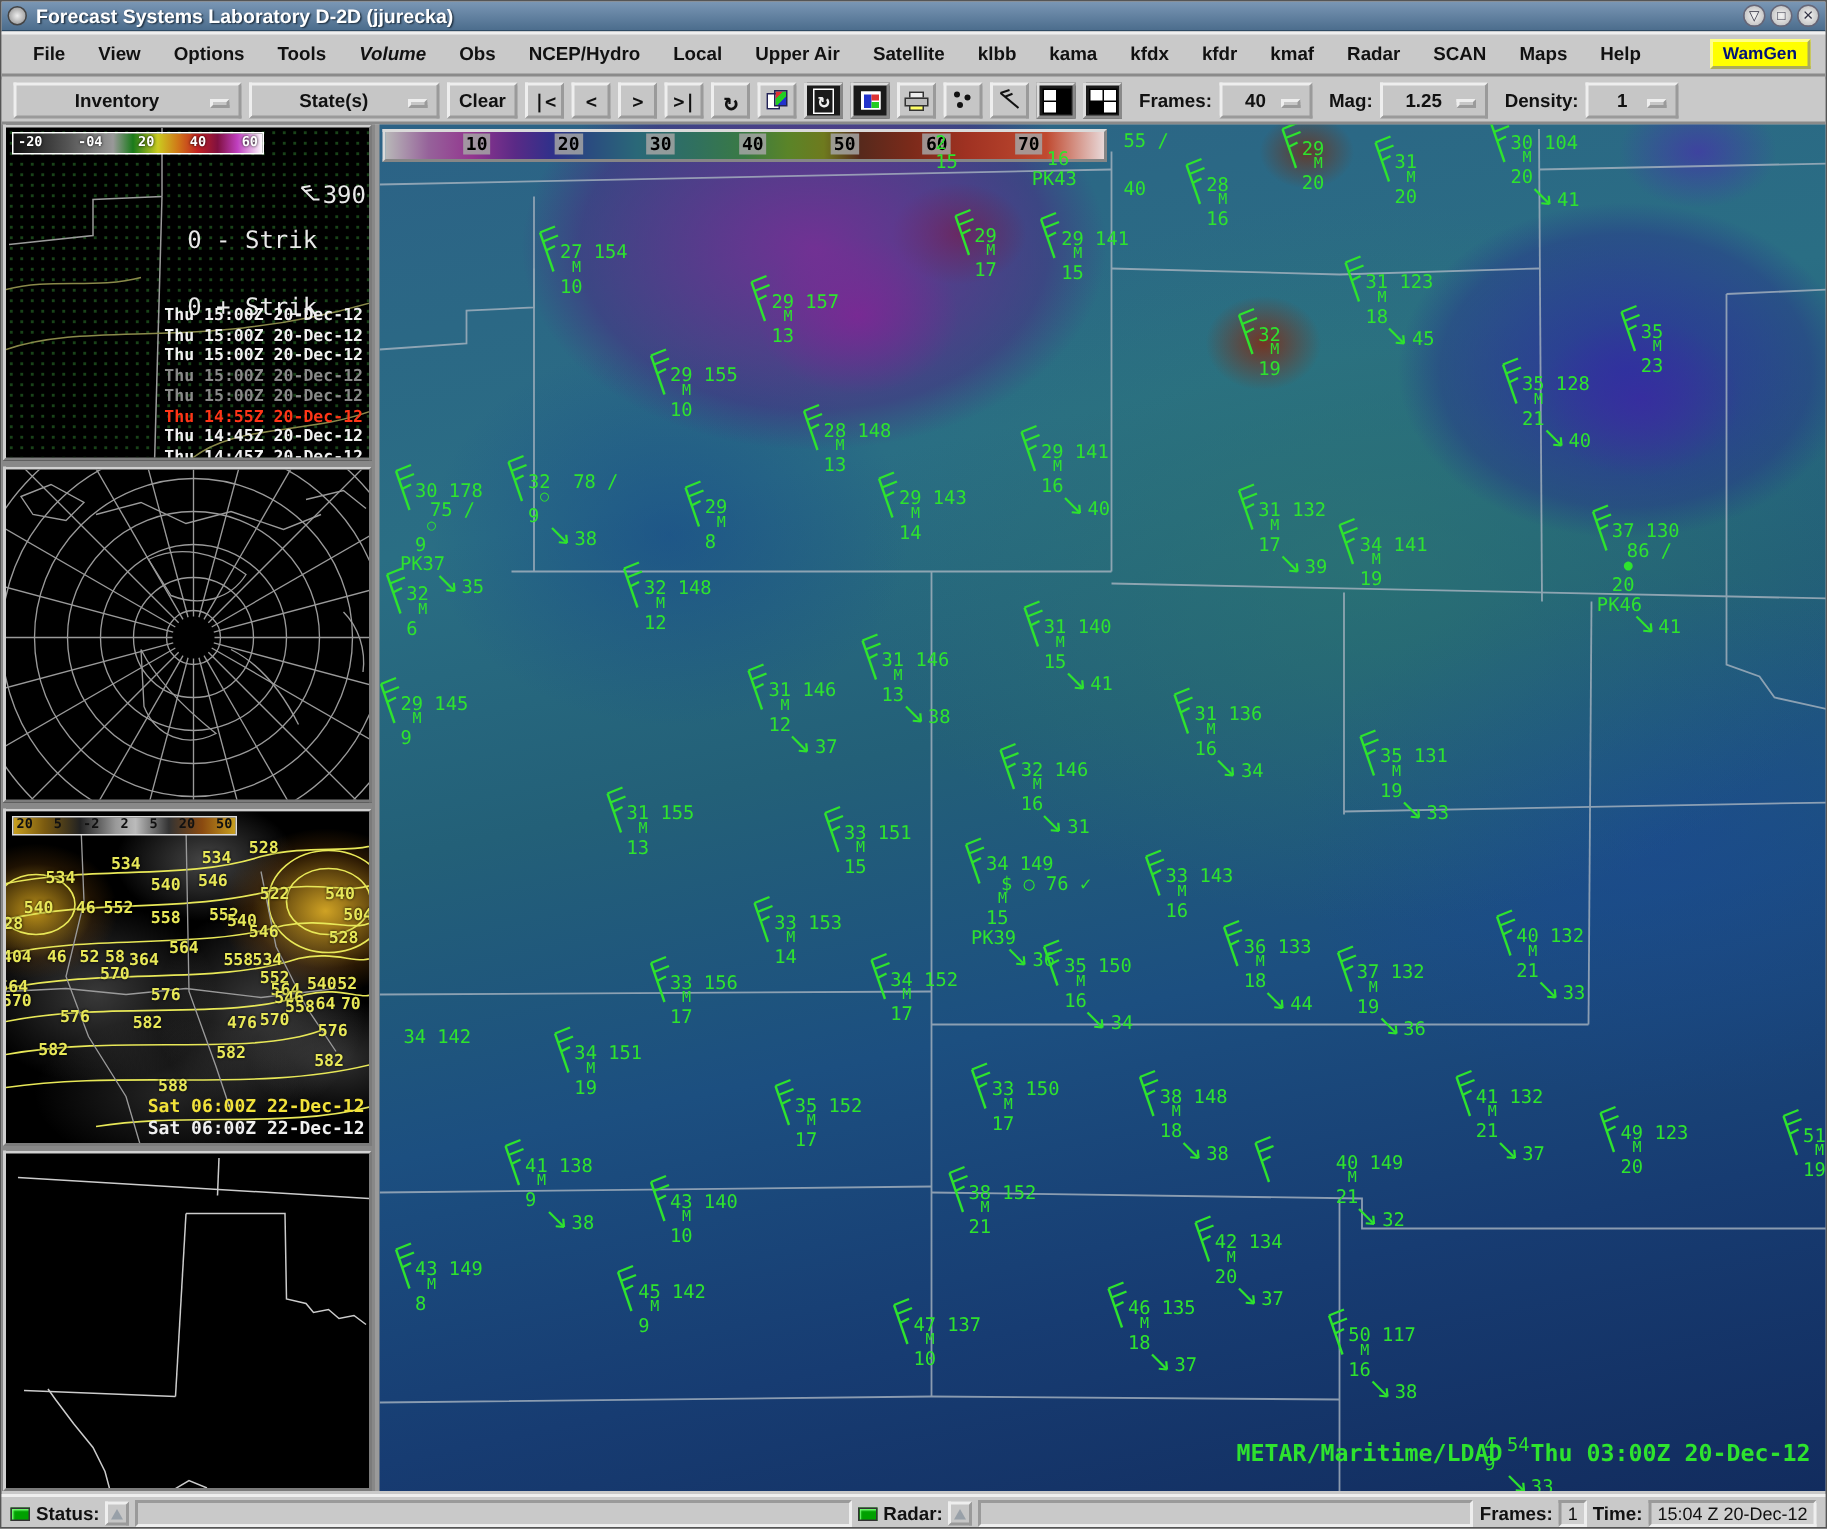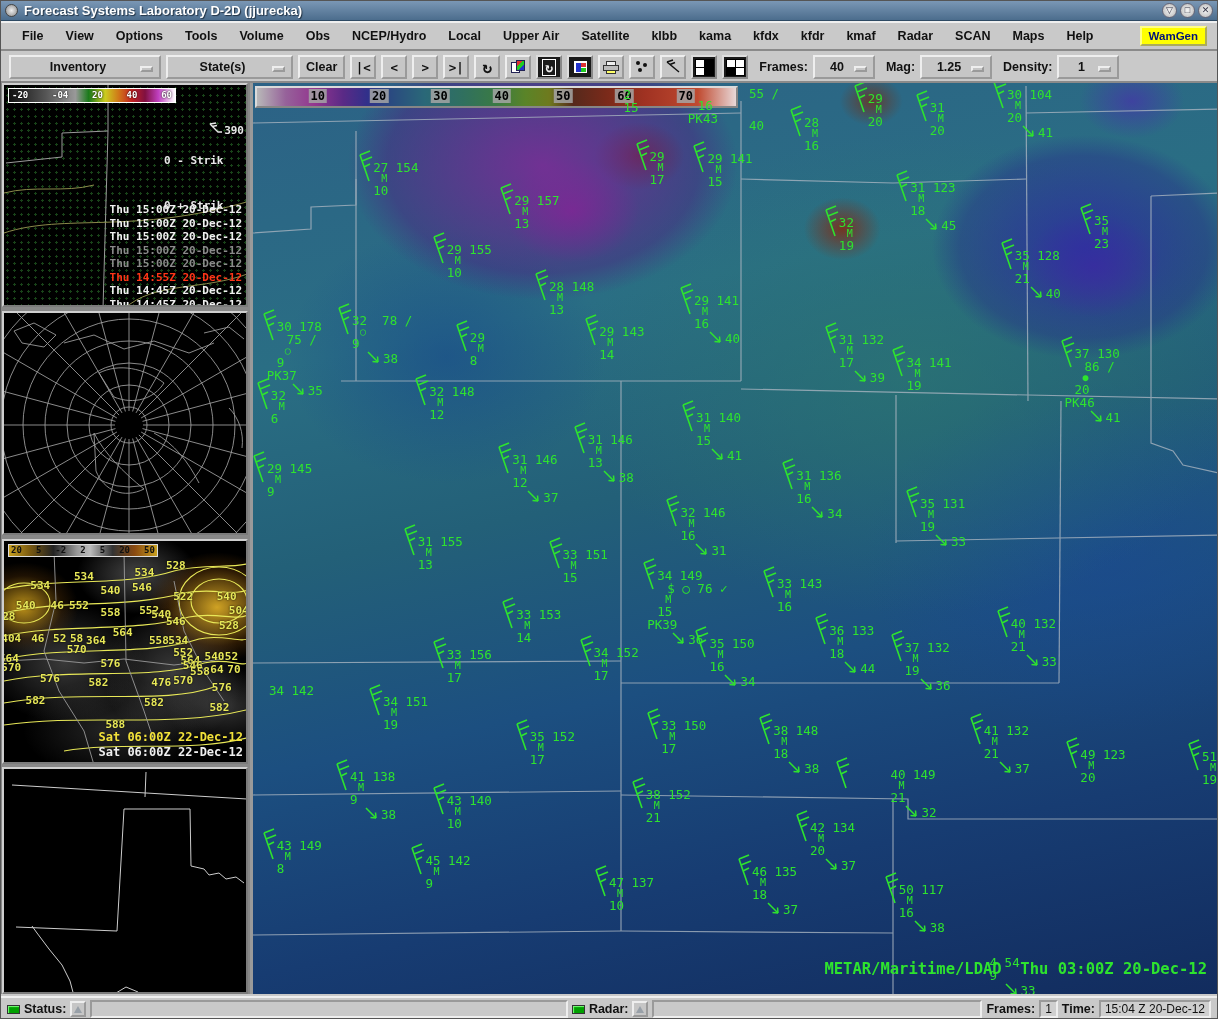--- a/index.html
+++ b/index.html
@@ -32,21 +32,21 @@
   #sidebar{position:absolute;left:0;top:0;width:249px;height:911px;background:#888;}
   .spanel{position:absolute;left:1px;width:246px;height:224px;background:#000;border:2px outset #cfcfcf;overflow:hidden;}
   #panel1{top:0;} #panel2{top:228px;} #panel3{top:456px;height:225px;} #panel4{top:684px;height:227px;}
   .mono{font-family:"DejaVu Sans Mono",monospace;}
   
   #p1-dots{position:absolute;inset:0;background-image:radial-gradient(#1c4a1c 1px,transparent 1.2px);background-size:7px 7px;opacity:.9;}
   #p1-cbar{position:absolute;left:4px;top:3px;width:168px;height:15px;border:1px solid #fff;background:linear-gradient(90deg,#111 0%,#555 22%,#999 40%,#1a7a1a 48%,#cbcb20 58%,#d07818 66%,#c22222 74%,#801040 82%,#c040c0 90%,#ffffff 100%);}
   #p1-cbar-labels{position:absolute;left:4px;top:5px;width:168px;display:flex;justify-content:space-between;padding:0 4px;color:#fff;font-size:9px;font-weight:bold;text-shadow:0 0 2px #000;}
   .p1time{font-size:11px;font-weight:bold;line-height:13.5px;text-align:right;white-space:pre;}
   #p1-times{position:absolute;right:4px;top:118px;}
-  #p1-strikes{position:absolute;right:2px;top:22px;color:#e8e8e8;font-size:11px;font-weight:bold;text-align:left;line-height:15px;white-space:pre;}
+  #p1-strikes{position:absolute;right:2px;top:22px;color:#e8e8e8;font-size:16px;font-weight:normal;text-align:left;line-height:15px;white-space:pre;}
   
   #p3-clouds{position:absolute;inset:0;
     background:
      radial-gradient(55px 45px at 8% 30%,rgba(220,170,30,.85),rgba(120,70,10,.25) 70%,transparent),
      radial-gradient(70px 55px at 88% 30%,rgba(230,180,40,.9),rgba(140,80,10,.3) 70%,transparent),
      radial-gradient(60px 40px at 55% 15%,rgba(200,200,200,.35),transparent),
      radial-gradient(80px 60px at 25% 55%,rgba(190,190,190,.3),transparent),
      radial-gradient(70px 70px at 70% 60%,rgba(170,170,170,.35),transparent),
      radial-gradient(90px 50px at 45% 85%,rgba(150,150,150,.25),transparent),
      radial-gradient(60px 40px at 92% 75%,rgba(160,160,160,.3),transparent),
@@ -105,21 +105,21 @@
       <div class="winbtn">✕</div>
     </div>
   </div>
 
   <div id="menubar">
     <button id="wamgen" style="order:99">WamGen</button>
   <div class="menu-item" style="order: 0;">File</div>
       <div class="menu-item" style="order: 1;">View</div>
       <div class="menu-item" style="order: 2;">Options</div>
       <div class="menu-item" style="order: 3;">Tools</div>
-      <div class="menu-item" style="order: 4;">Volume</div>
+      <div class="menu-item" style="order: 4; font-style: italic;">Volume</div>
       <div class="menu-item" style="order: 5;">Obs</div>
       <div class="menu-item" style="order: 6;">NCEP/Hydro</div>
       <div class="menu-item" style="order: 7;">Local</div>
       <div class="menu-item" style="order: 8;">Upper Air</div>
       <div class="menu-item" style="order: 9;">Satellite</div>
       <div class="menu-item" style="order: 10;">klbb</div>
       <div class="menu-item" style="order: 11;">kama</div>
       <div class="menu-item" style="order: 12;">kfdx</div>
       <div class="menu-item" style="order: 13;">kfdr</div>
       <div class="menu-item" style="order: 14;">kmaf</div>

